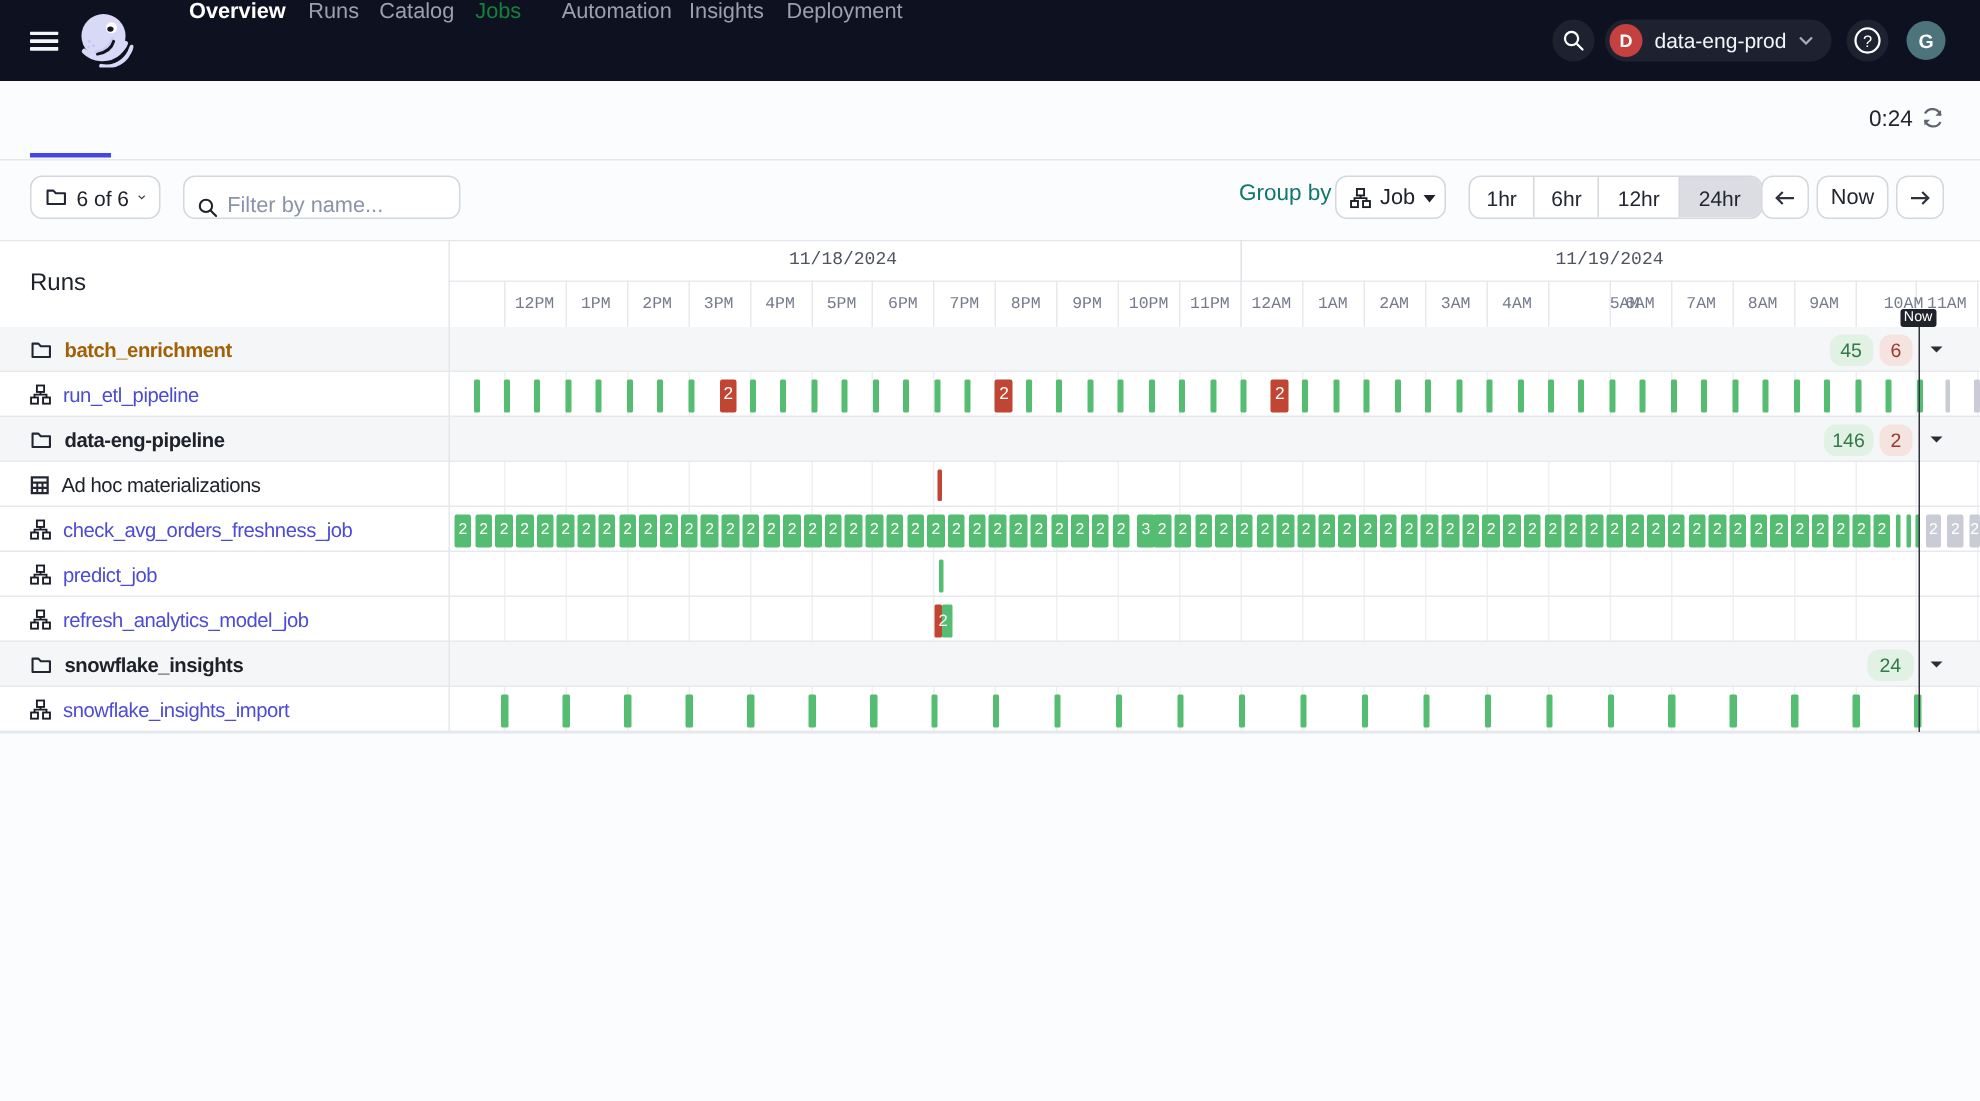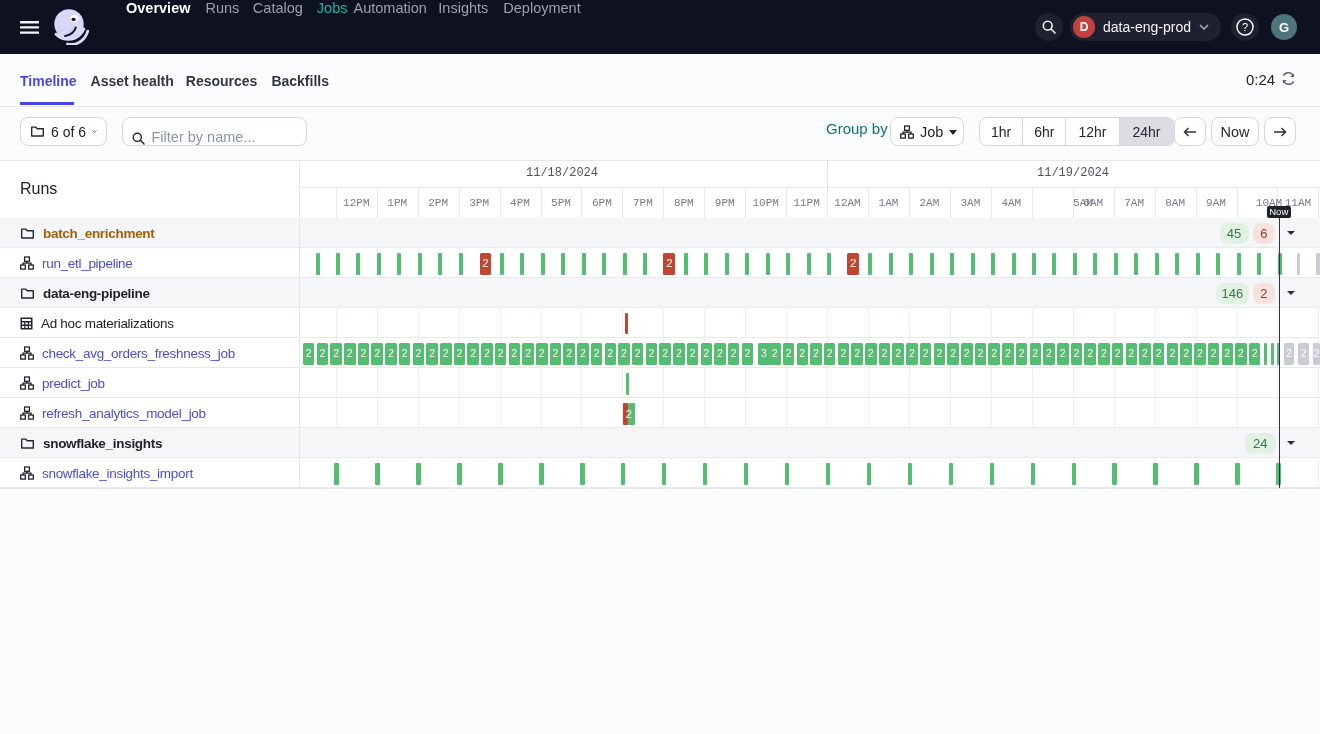--- a/index.html
+++ b/index.html
@@ -25,21 +25,21 @@
     <circle cx="21.3" cy="9.5" r="3.7" fill="#fff"></circle>
     <ellipse cx="20.6" cy="10.4" rx="2.1" ry="1.7" fill="#171925"></ellipse>
     <circle cx="6.5" cy="18.5" r="0.9" fill="#c0c2f0"></circle>
       <circle cx="9.3" cy="21.5" r="0.9" fill="#c0c2f0"></circle>
       <circle cx="6" cy="22.5" r="0.7" fill="#c0c2f0"></circle>
   </svg>
   <div class="abs" style="left:126px;top:0;height:50px;display:flex;align-items:flex-start;font-size:14.5px;">
     <span style="color:#fff;font-weight:700;margin-right:15px;">Overview</span>
     <span style="color:#9ca0ac;margin-right:13.5px;">Runs</span>
     <span style="color:#9ca0ac;margin-right:14px;">Catalog</span>
-    <span style="color:#14b8a6;margin-right:6px;">Jobs</span>
+    <span style="color:#15803d;margin-right:27px;">Jobs</span>
     <span style="color:#9ca0ac;margin-right:11.5px;">Automation</span>
     <span style="color:#9ca0ac;margin-right:15px;">Insights</span>
     <span style="color:#9ca0ac;">Deployment</span>
   </div>
 
   <div class="abs" style="left:1034.5px;top:13px;width:28px;height:28px;border-radius:50%;background:#1e2230;">
     <svg width="14" height="14" viewBox="0 0 14 14" style="position:absolute;left:7px;top:7px;">
       <circle cx="5.7" cy="5.7" r="4.4" fill="none" stroke="#fff" stroke-width="1.5"></circle>
       <path d="M9 9 L13 13" stroke="#fff" stroke-width="1.5" stroke-linecap="round"></path>
     </svg>
@@ -54,26 +54,20 @@
   <div class="abs" style="left:1230.5px;top:13px;width:28px;height:28px;border-radius:50%;background:#1e2230;">
     <svg width="20" height="20" viewBox="0 0 20 20" style="position:absolute;left:4px;top:4px;">
       <circle cx="10" cy="10" r="8" fill="none" stroke="#fff" stroke-width="1.5"></circle>
       <text x="10" y="14" text-anchor="middle" font-size="11" fill="#fff" font-family="Liberation Sans">?</text>
     </svg>
   </div>
   <div class="abs" style="left:1271px;top:14px;width:26px;height:26px;border-radius:50%;background:#4e747b;color:#fff;font-size:13px;font-weight:700;display:flex;align-items:center;justify-content:center;">G</div>
 </div>
 
 <div class="abs" style="left:0;top:54px;width:1320px;height:53px;background:#fbfcfd;border-bottom:1px solid #e6e8ec;">
-  <div class="abs" style="left:20px;top:0;height:53px;display:flex;align-items:center;font-size:14px;font-weight:700;">
-    <span style="color:#4645e7;margin-right:14px;">Timeline</span>
-    <span style="color:#323642;margin-right:12px;">Asset health</span>
-    <span style="color:#323642;margin-right:14px;">Resources</span>
-    <span style="color:#323642;">Backfills</span>
-  </div>
   <div class="abs" style="left:20px;top:48px;width:54px;height:3px;background:#4645e7;"></div>
   <div class="abs" style="left:1246px;top:17px;font-size:15px;color:#23262f;">0:24</div>
   <svg width="15" height="15" viewBox="0 0 16 16" style="position:absolute;left:1281px;top:17px;">
     <path d="M13.6 6.3 A6 6 0 0 0 2.5 5" fill="none" stroke="#5f6470" stroke-width="1.6"></path>
     <path d="M2.4 9.7 A6 6 0 0 0 13.5 11" fill="none" stroke="#5f6470" stroke-width="1.6"></path>
     <path d="M13.9 2.5 V6.5 H9.9 Z" fill="#5f6470"></path>
     <path d="M2.1 13.5 V9.5 H6.1 Z" fill="#5f6470"></path>
   </svg>
 </div>
 

